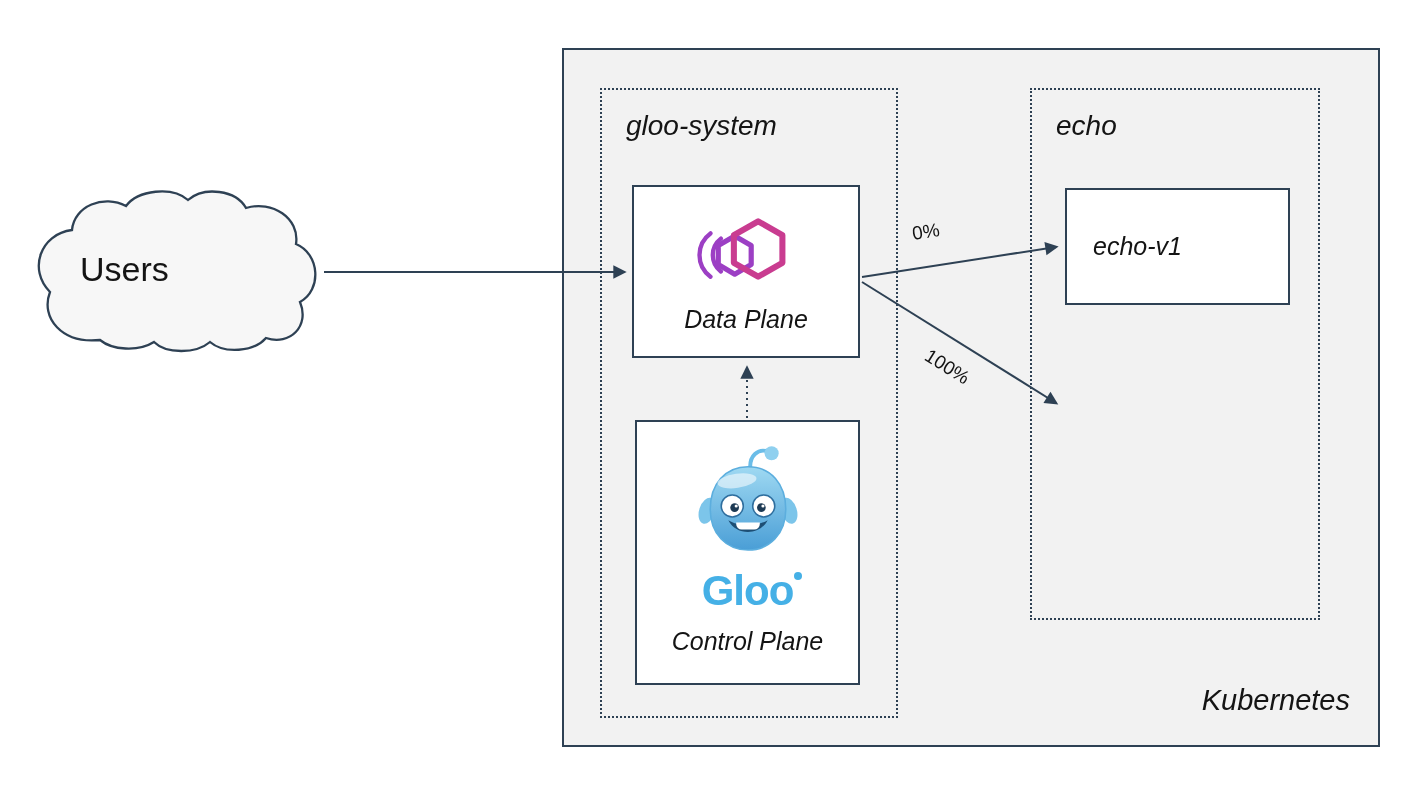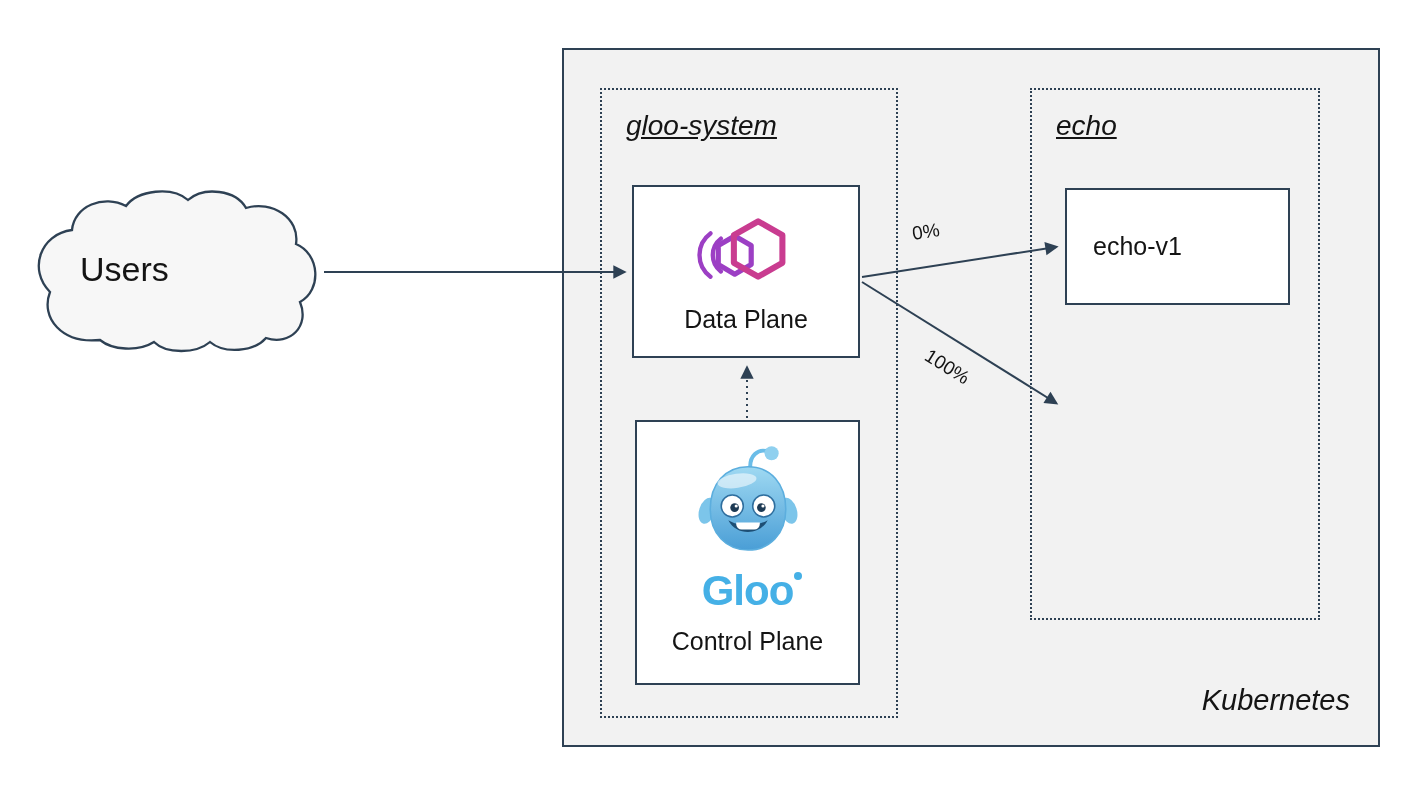--- a/index.html
+++ b/index.html
@@ -28,29 +28,29 @@
     position:absolute;right:28px;bottom:28px;
     font-style:italic;font-size:29px;color:var(--text);
   }
   .namespace{
     position:absolute;border:2px dotted var(--stroke);z-index:2;background:transparent;
   }
   .ns-gloo{left:600px;top:88px;width:298px;height:630px;}
   .ns-echo{left:1030px;top:88px;width:290px;height:532px;}
   .ns-label{
     position:absolute;left:24px;top:20px;
-    font-style:italic;font-size:28px;color:var(--text);white-space:nowrap;text-decoration:underline;
+    font-style:italic;font-size:28px;color:var(--text);white-space:nowrap;
   }
 
   .node{
     position:absolute;background:var(--node-bg);
     border:2px solid var(--stroke);z-index:3;
     display:flex;flex-direction:column;align-items:center;justify-content:center;
   }
-  .node-label{font-size:25px;color:var(--text);white-space:nowrap;}
+  .node-label{font-size:25px;color:var(--text);white-space:nowrap;font-style:italic;}
 
   .data-plane{left:632px;top:185px;width:228px;height:173px;gap:12px;padding:10px 0 14px 0;}
   .control-plane{left:635px;top:420px;width:225px;height:265px;padding:8px 0 14px 0;}
 
   .echo-node{left:1065px;width:225px;height:117px;flex-direction:row;justify-content:flex-start;padding-left:26px;}
   .echo-v1{top:188px;}
   .echo-v2{top:355px;height:115px;}
 
   .overlay{
     position:absolute;left:0;top:0;width:1420px;height:810px;z-index:4;pointer-events:none;

